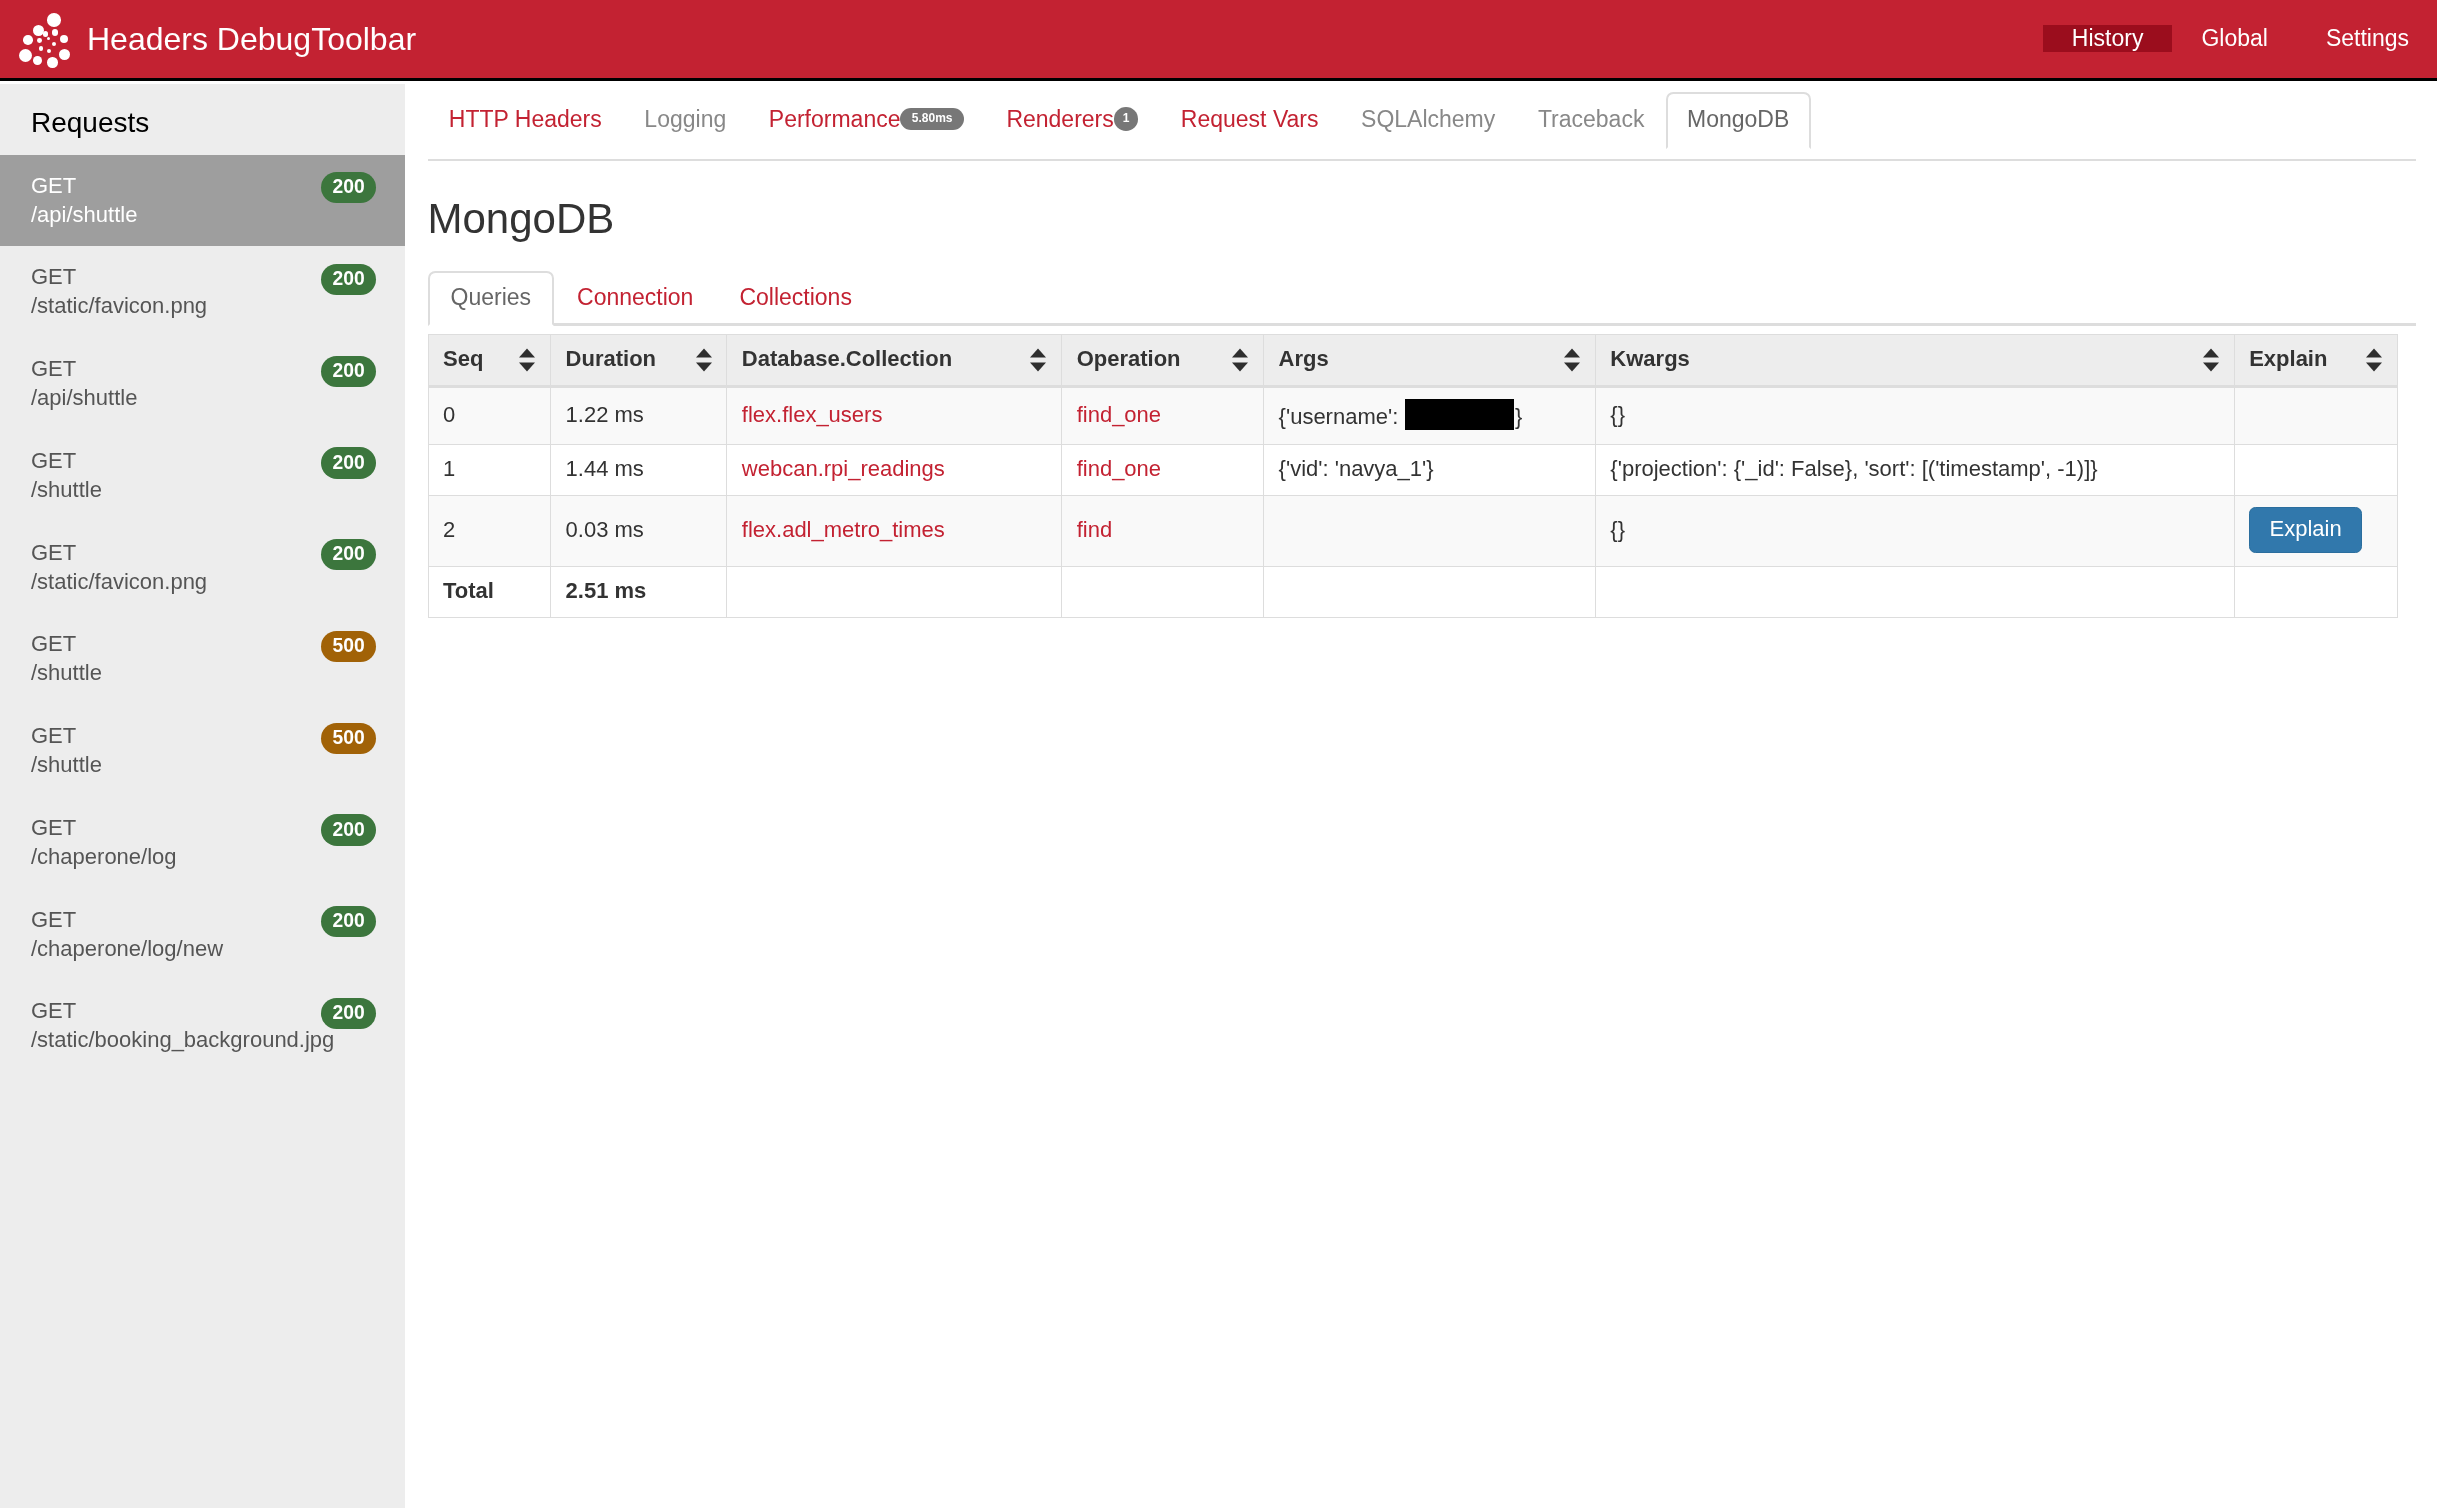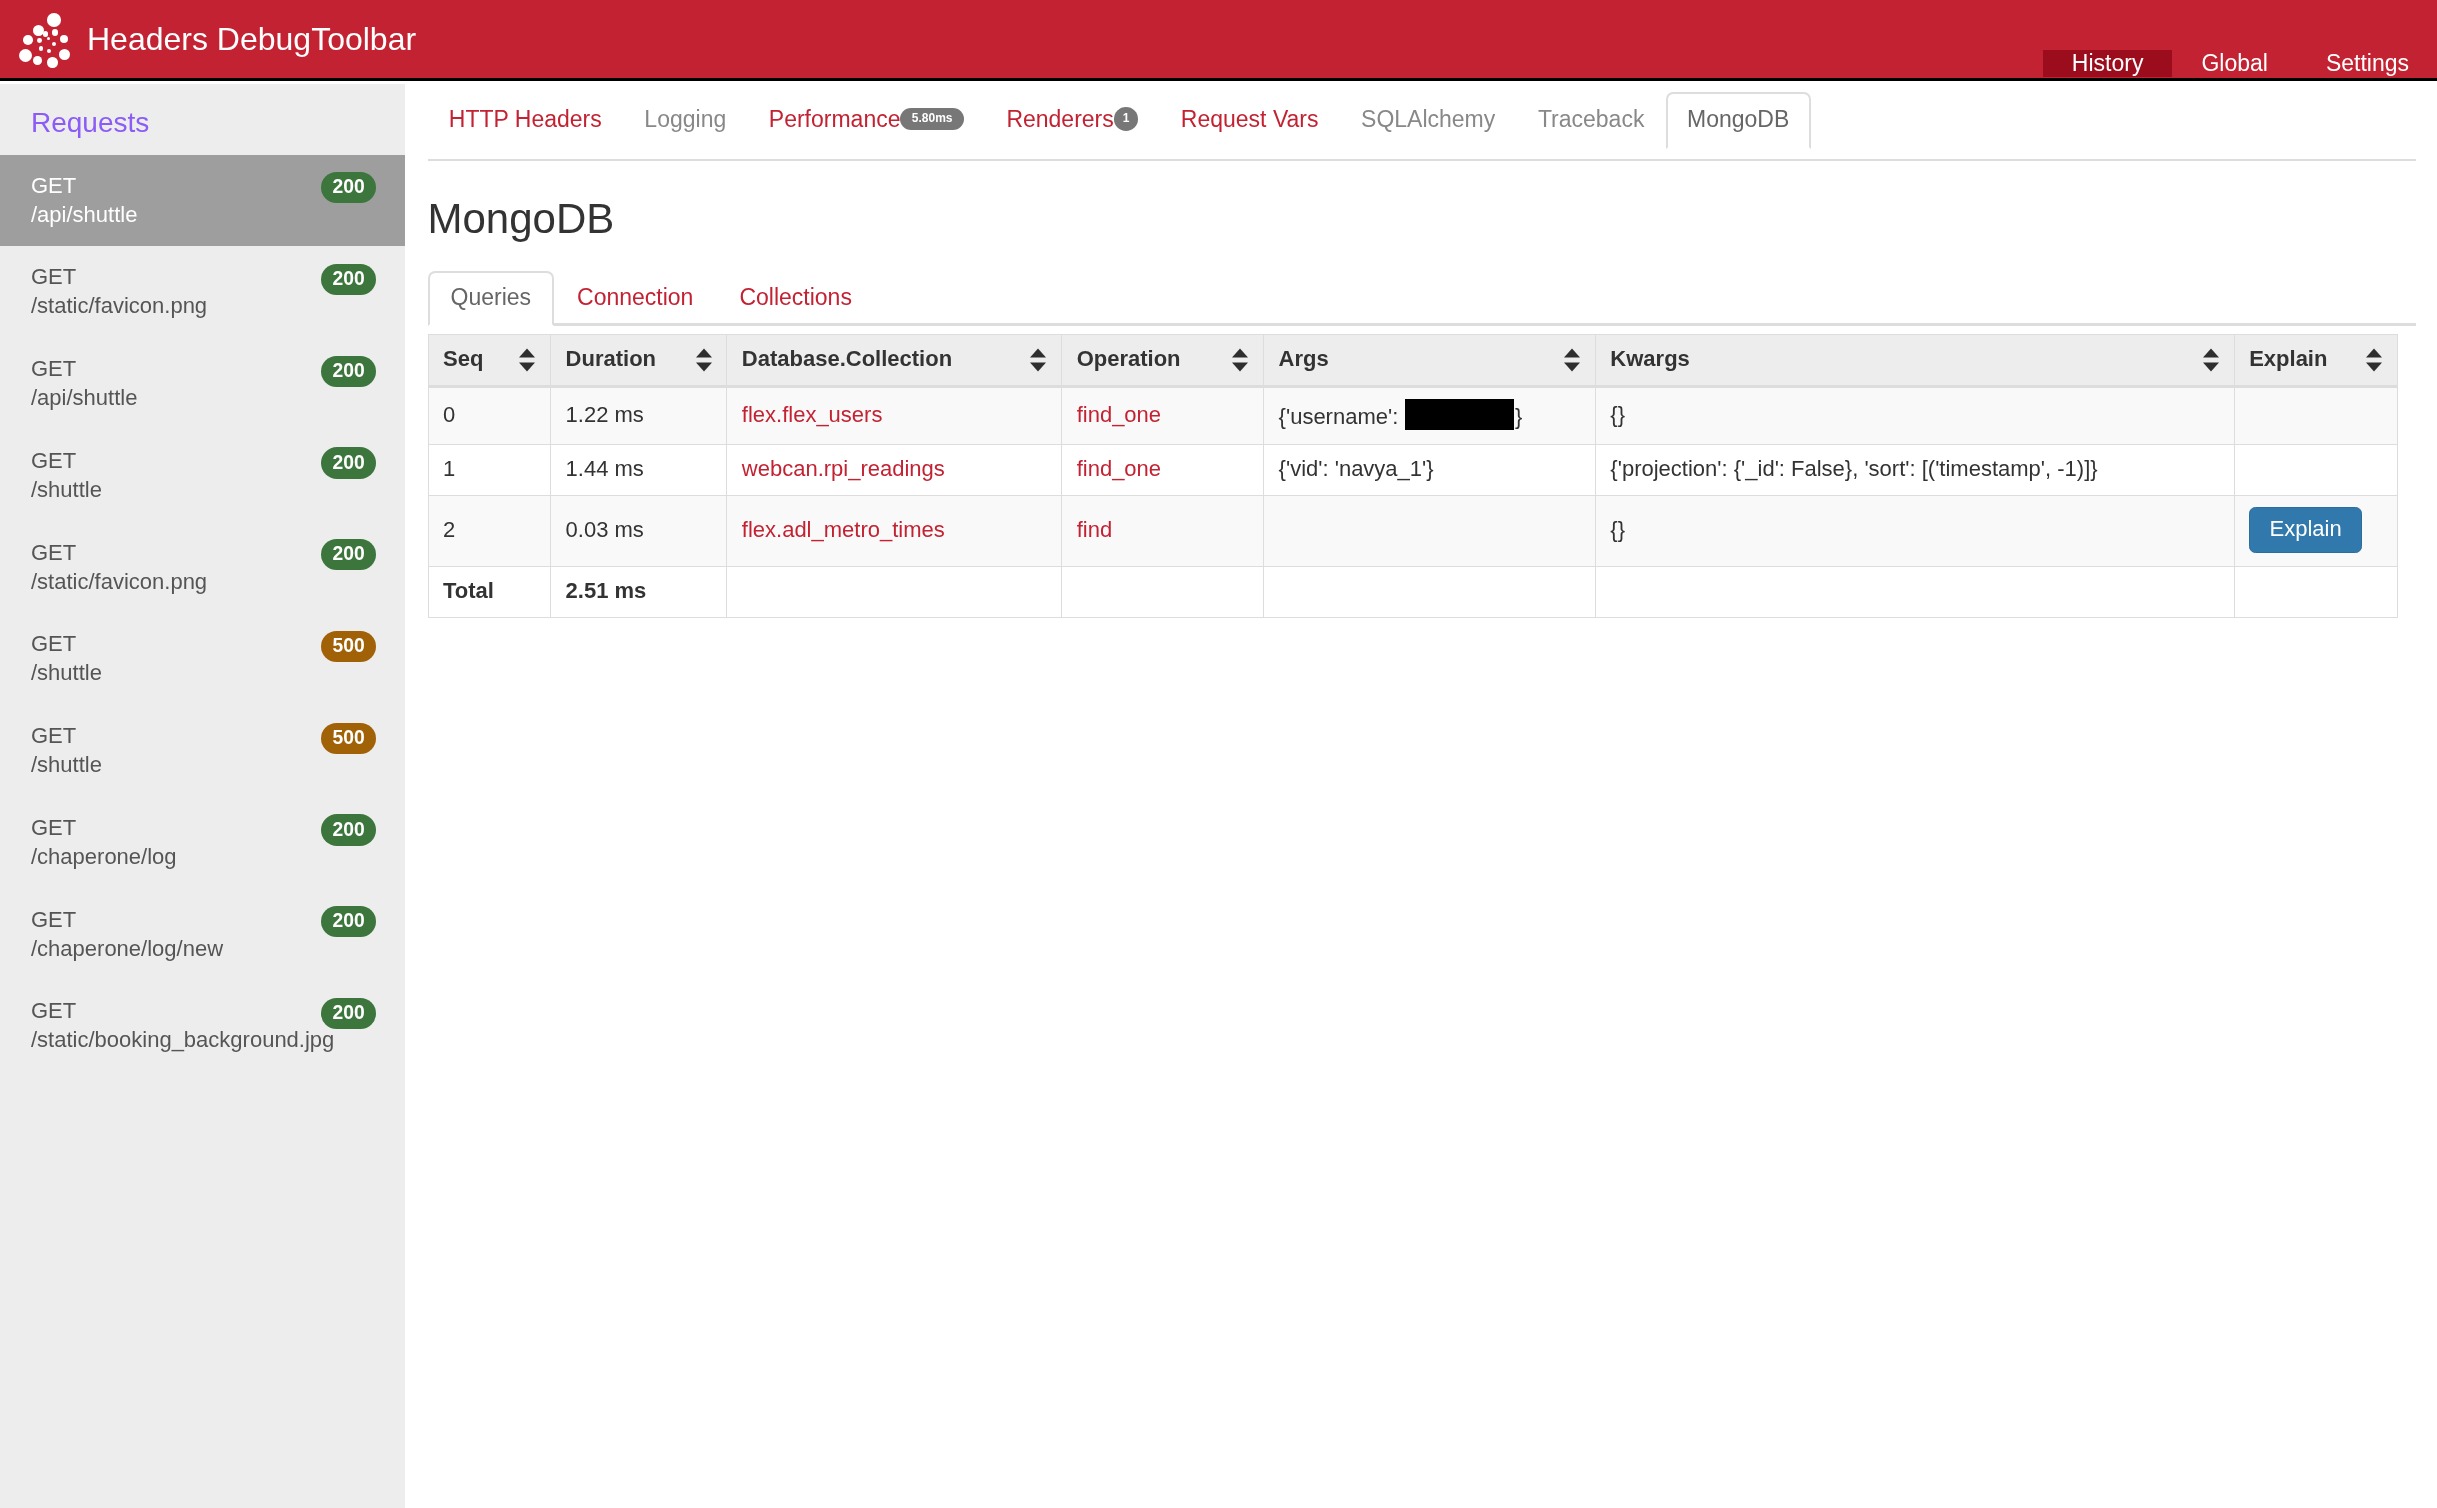--- a/index.html
+++ b/index.html
@@ -41,21 +41,21 @@
     font-size: 32px;
     font-weight: 400;
     margin-left: 13px;
     white-space: nowrap;
     letter-spacing: 0px;
   }
   .header-nav {
     position: absolute;
     right: 0; top: 0;
     height: 77px;
-    display: flex; align-items: flex-end;
+    display: flex; align-items: center;
   }
   .header-nav a {
     display: flex; align-items: center;
     padding: 0 29px;
     color: #ffffff;
     font-size: 23px;
     text-decoration: none;
     white-space: nowrap;
   }
   .header-nav a.active { background: #9b0d1d; }
@@ -64,21 +64,21 @@
   .sidebar {
     position: absolute;
     left: 0; top: 84px;
     width: 405px;
     height: 1425px;
     background: #ededed;
     overflow: hidden;
   }
   .sidebar-title {
     font-size: 28px;
-    color: #8b5cf6;
+    color: #000000;
     padding: 22.5px 0 16px 31px;
     font-weight: 400;
   }
   .req-item {
     position: relative;
     padding: 16px 31px 17.7px 31px;
     cursor: pointer;
   }
   .req-item.active { background: #9e9e9e; }
   .req-method, .req-path {

